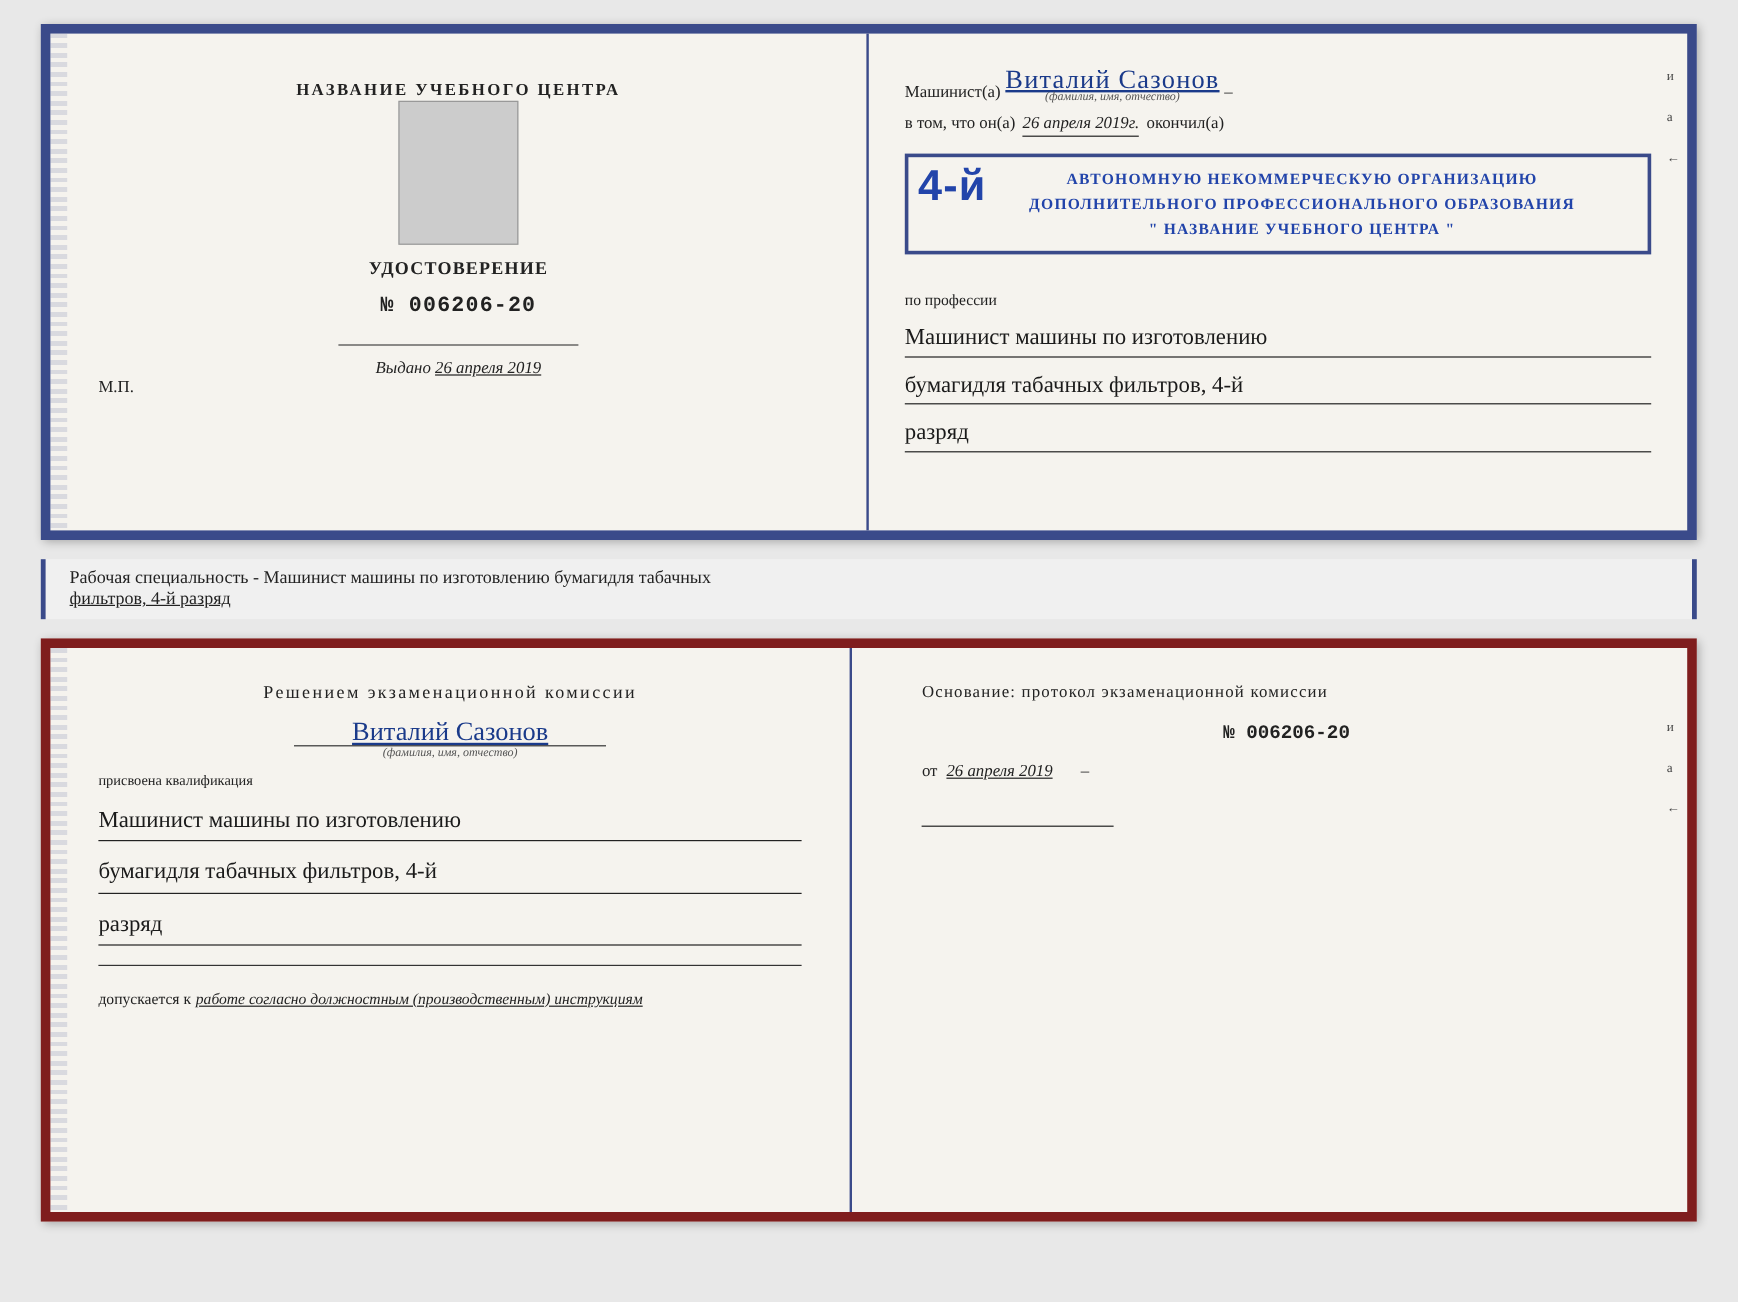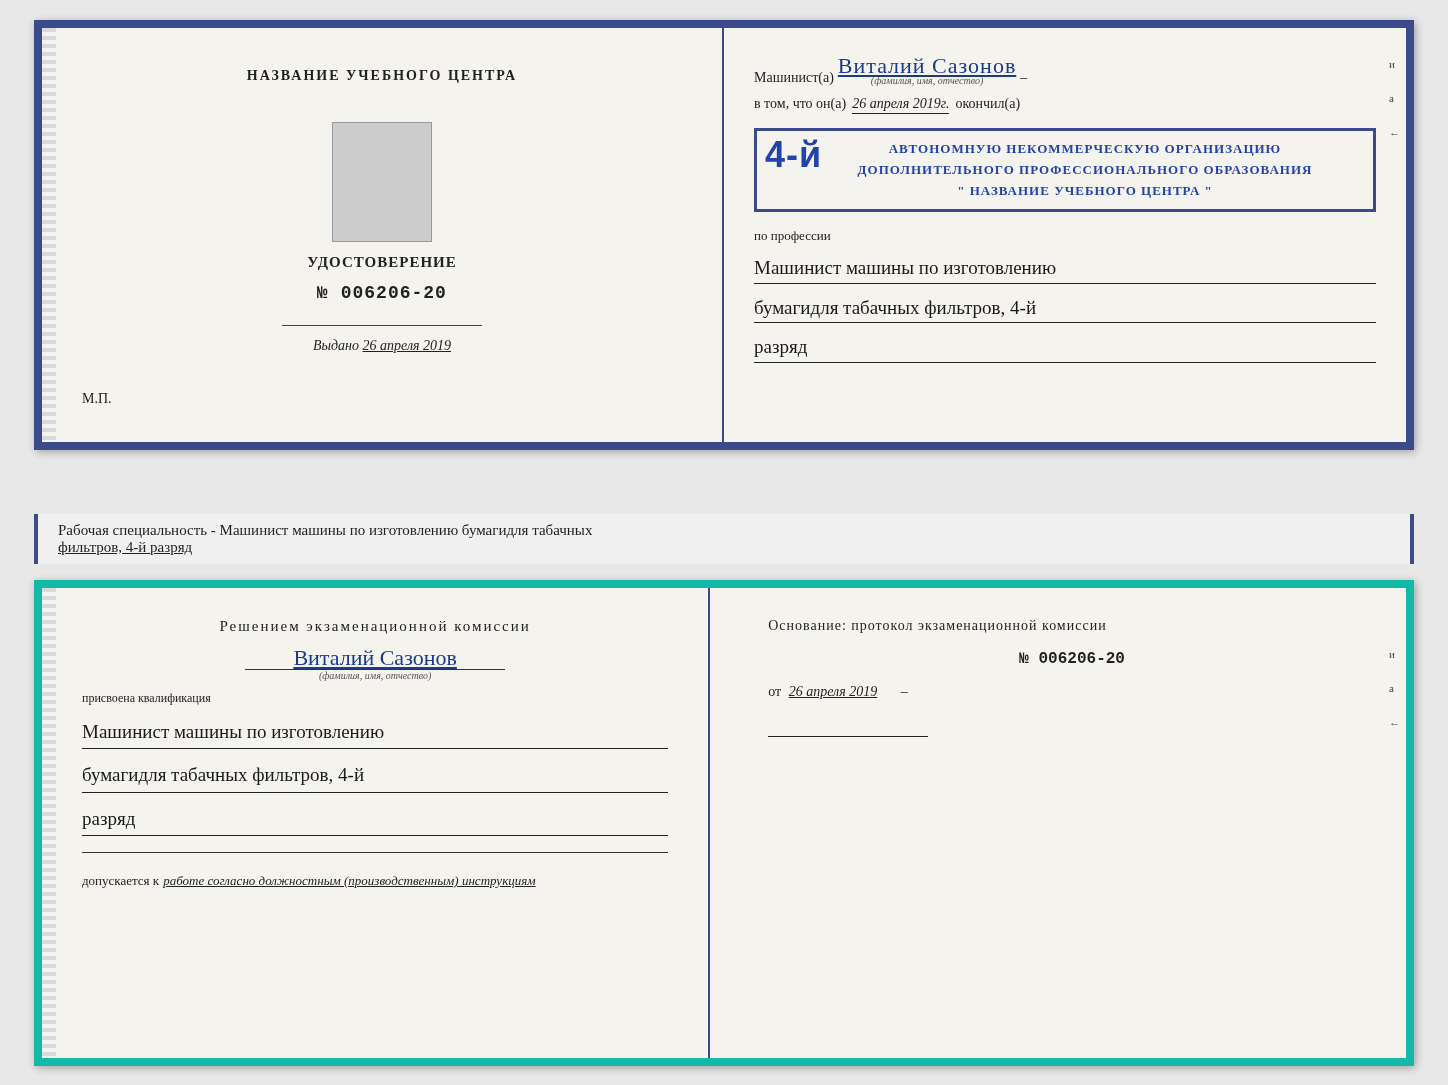--- a/index.html
+++ b/index.html
@@ -26,21 +26,20 @@
       box-shadow: 2px 2px 8px rgba(0,0,0,0.3);
     }
 
     
     .doc-left {
       width: 50%;
       padding: 30px 40px;
       display: flex;
       flex-direction: column;
       align-items: center;
-      justify-content: space-between;
       border-right: 2px solid #3a4a8a;
       position: relative;
     }
 
     .left-title {
       font-size: 14px;
       font-weight: bold;
       letter-spacing: 2px;
       text-align: center;
       color: #222;
@@ -169,21 +168,21 @@
       left: 8px;
       font-size: 36px;
       font-weight: bold;
       color: #2244aa;
       font-family: Arial, sans-serif;
     }
 
     .po-professii {
       font-size: 13px;
       color: #222;
-      margin-top: 2px;
+      margin-top: 16px;
     }
 
     .profession-handwritten {
       font-size: 19px;
       font-family: 'Segoe Script', 'Brush Script MT', cursive;
       color: #1a1a1a;
       border-bottom: 1px solid #222;
       line-height: 1.5;
     }
 
@@ -200,33 +199,32 @@
 
     
     .middle-text {
       width: 1380px;
       background: #f0f0f0;
       padding: 8px 20px;
       font-size: 15px;
       color: #222;
       border-left: 4px solid #3a4a8a;
       border-right: 4px solid #3a4a8a;
-      margin-top: 48px;
     }
 
     .middle-text-underlined {
       text-decoration: underline;
     }
 
     
     .document-bottom {
       width: 1380px;
       height: 486px;
       background: #f5f3ee;
-      border: 8px solid #14b8a6;
+      border: 8px solid #7f1d1d;
       display: flex;
       position: relative;
       box-shadow: 2px 2px 8px rgba(0,0,0,0.3);
       gap: 28px;
     }
 
     .doc-bottom-left {
       width: 50%;
       padding: 30px 40px;
       display: flex;

